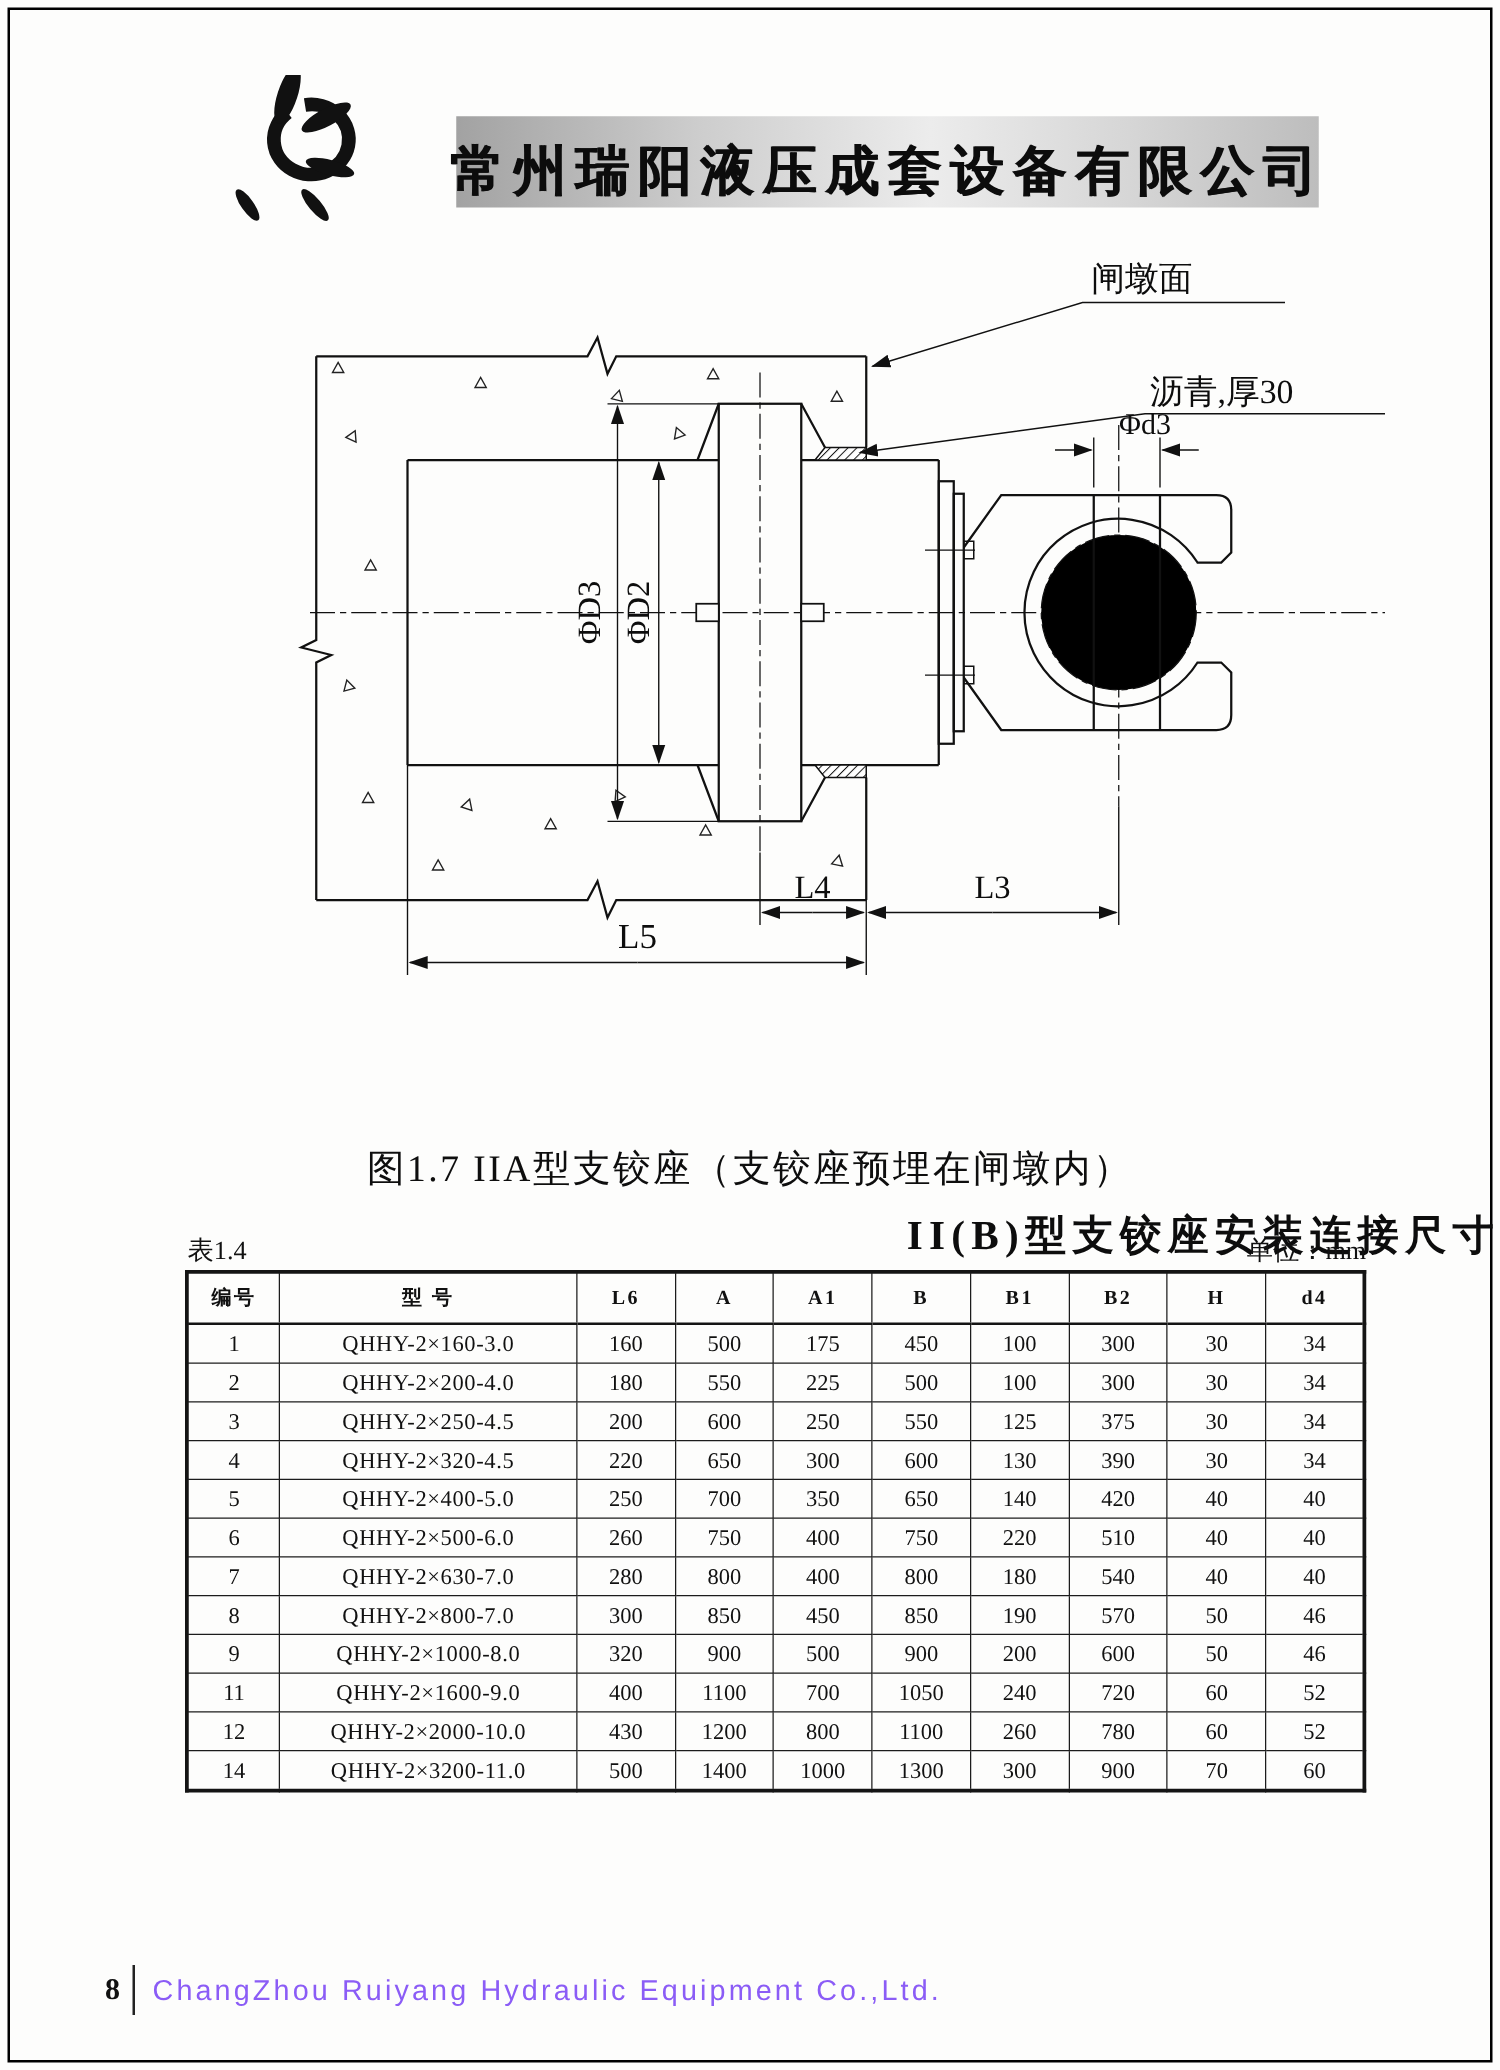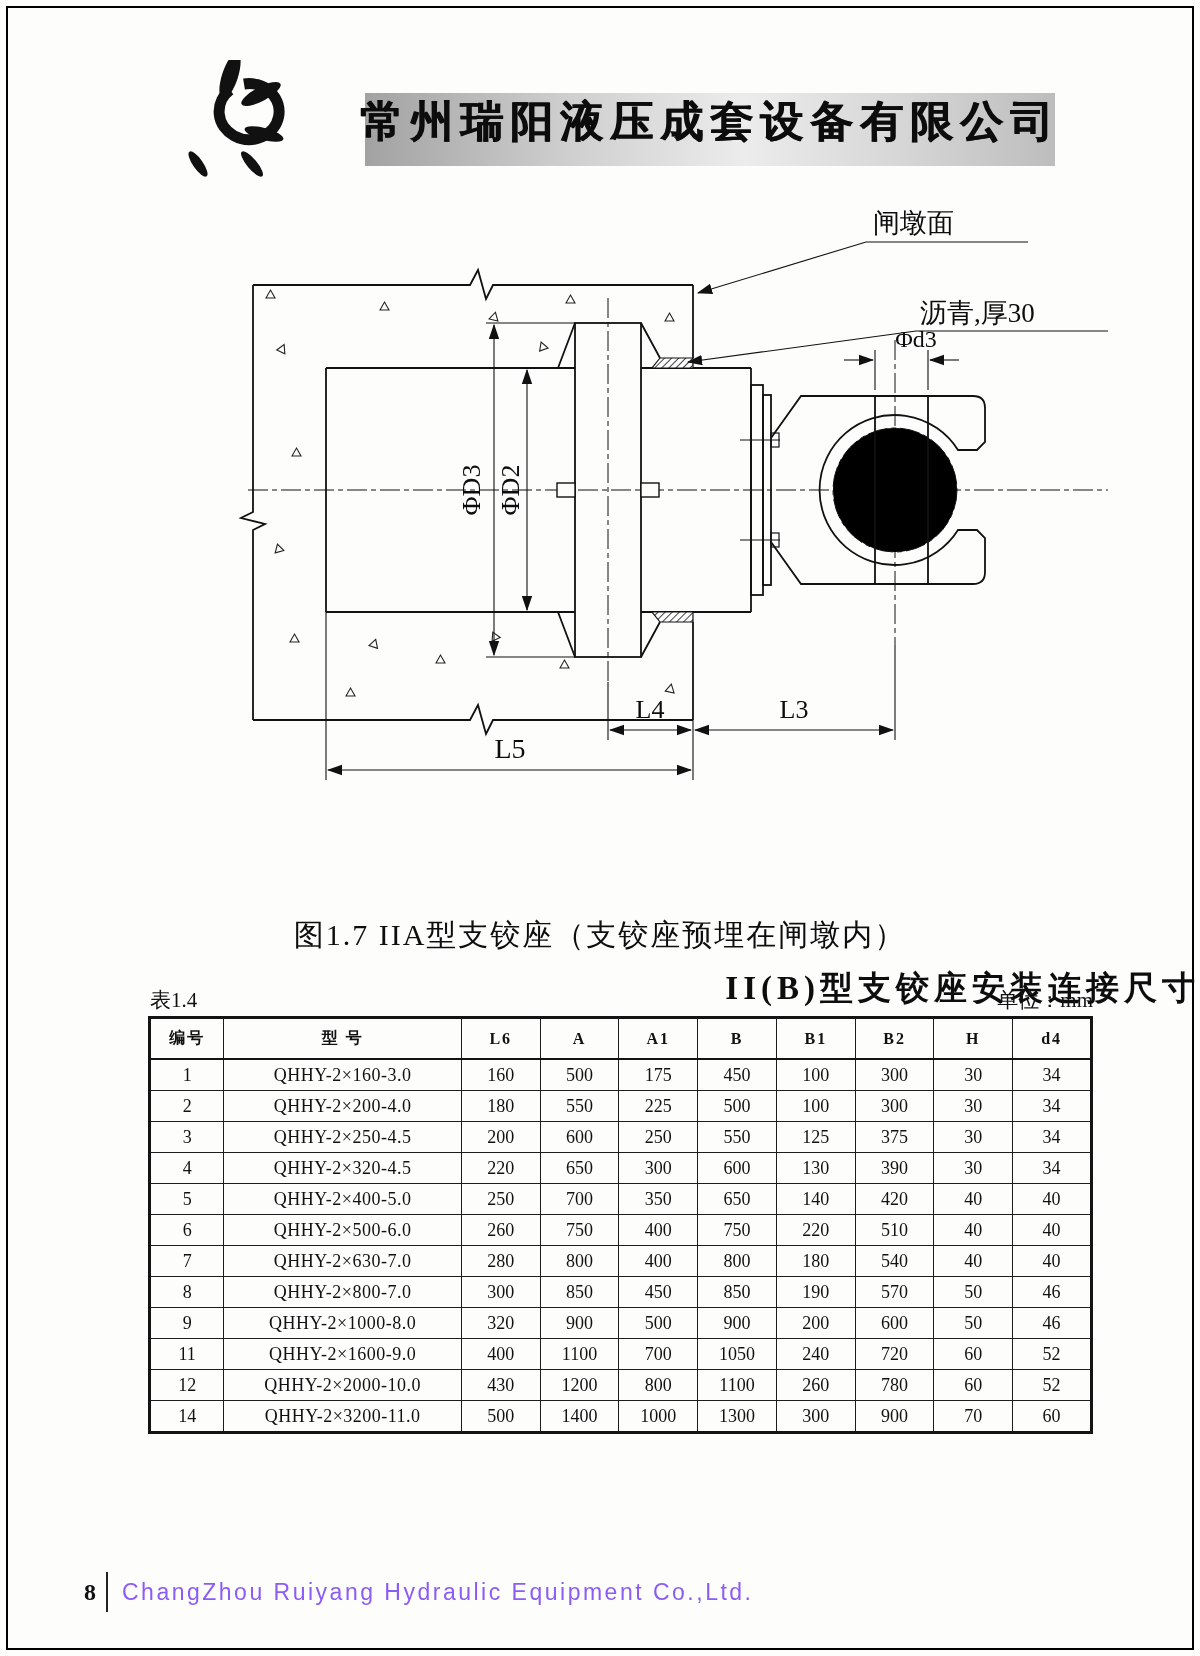--- a/index.html
+++ b/index.html
@@ -4,21 +4,21 @@
 <style>
   html,body{margin:0;padding:0;background:#777;}
   .page{position:relative;width:1200px;height:1656px;background:#fdfdfc;margin:0 auto;
         font-family:"Liberation Serif",serif;color:#111;overflow:hidden;}
   .frame{position:absolute;inset:6px;border:2px solid #000;pointer-events:none;}
 
   
   .logo{position:absolute;left:168px;top:60px;width:120px;height:128px;}
   .banner{position:absolute;left:365px;top:93px;width:690px;height:73px;
           background:linear-gradient(90deg,#a2a2a2 0%,#cdcdcd 28%,#ececec 55%,#d6d6d6 78%,#bdbdbd 100%);
-          display:flex;align-items:flex-start;justify-content:center;}
+          display:flex;align-items:flex-end;justify-content:center;}
   .banner span{font-size:43px;font-weight:800;letter-spacing:7px;color:#0c0c0c;
                font-family:"Liberation Serif",serif;white-space:nowrap;
                text-shadow:1px 0 0 #0c0c0c;}
 
   
   .drawing{position:absolute;left:228px;top:200px;}
   .caption{position:absolute;top:915px;left:0;width:100%;text-align:center;
            font-size:30px;letter-spacing:2px;color:#0e0e0e;}
   .section-title{position:absolute;top:966px;left:0;width:100%;text-align:right;
            font-size:33px;font-weight:600;letter-spacing:5px;color:#0d0d0d;}

